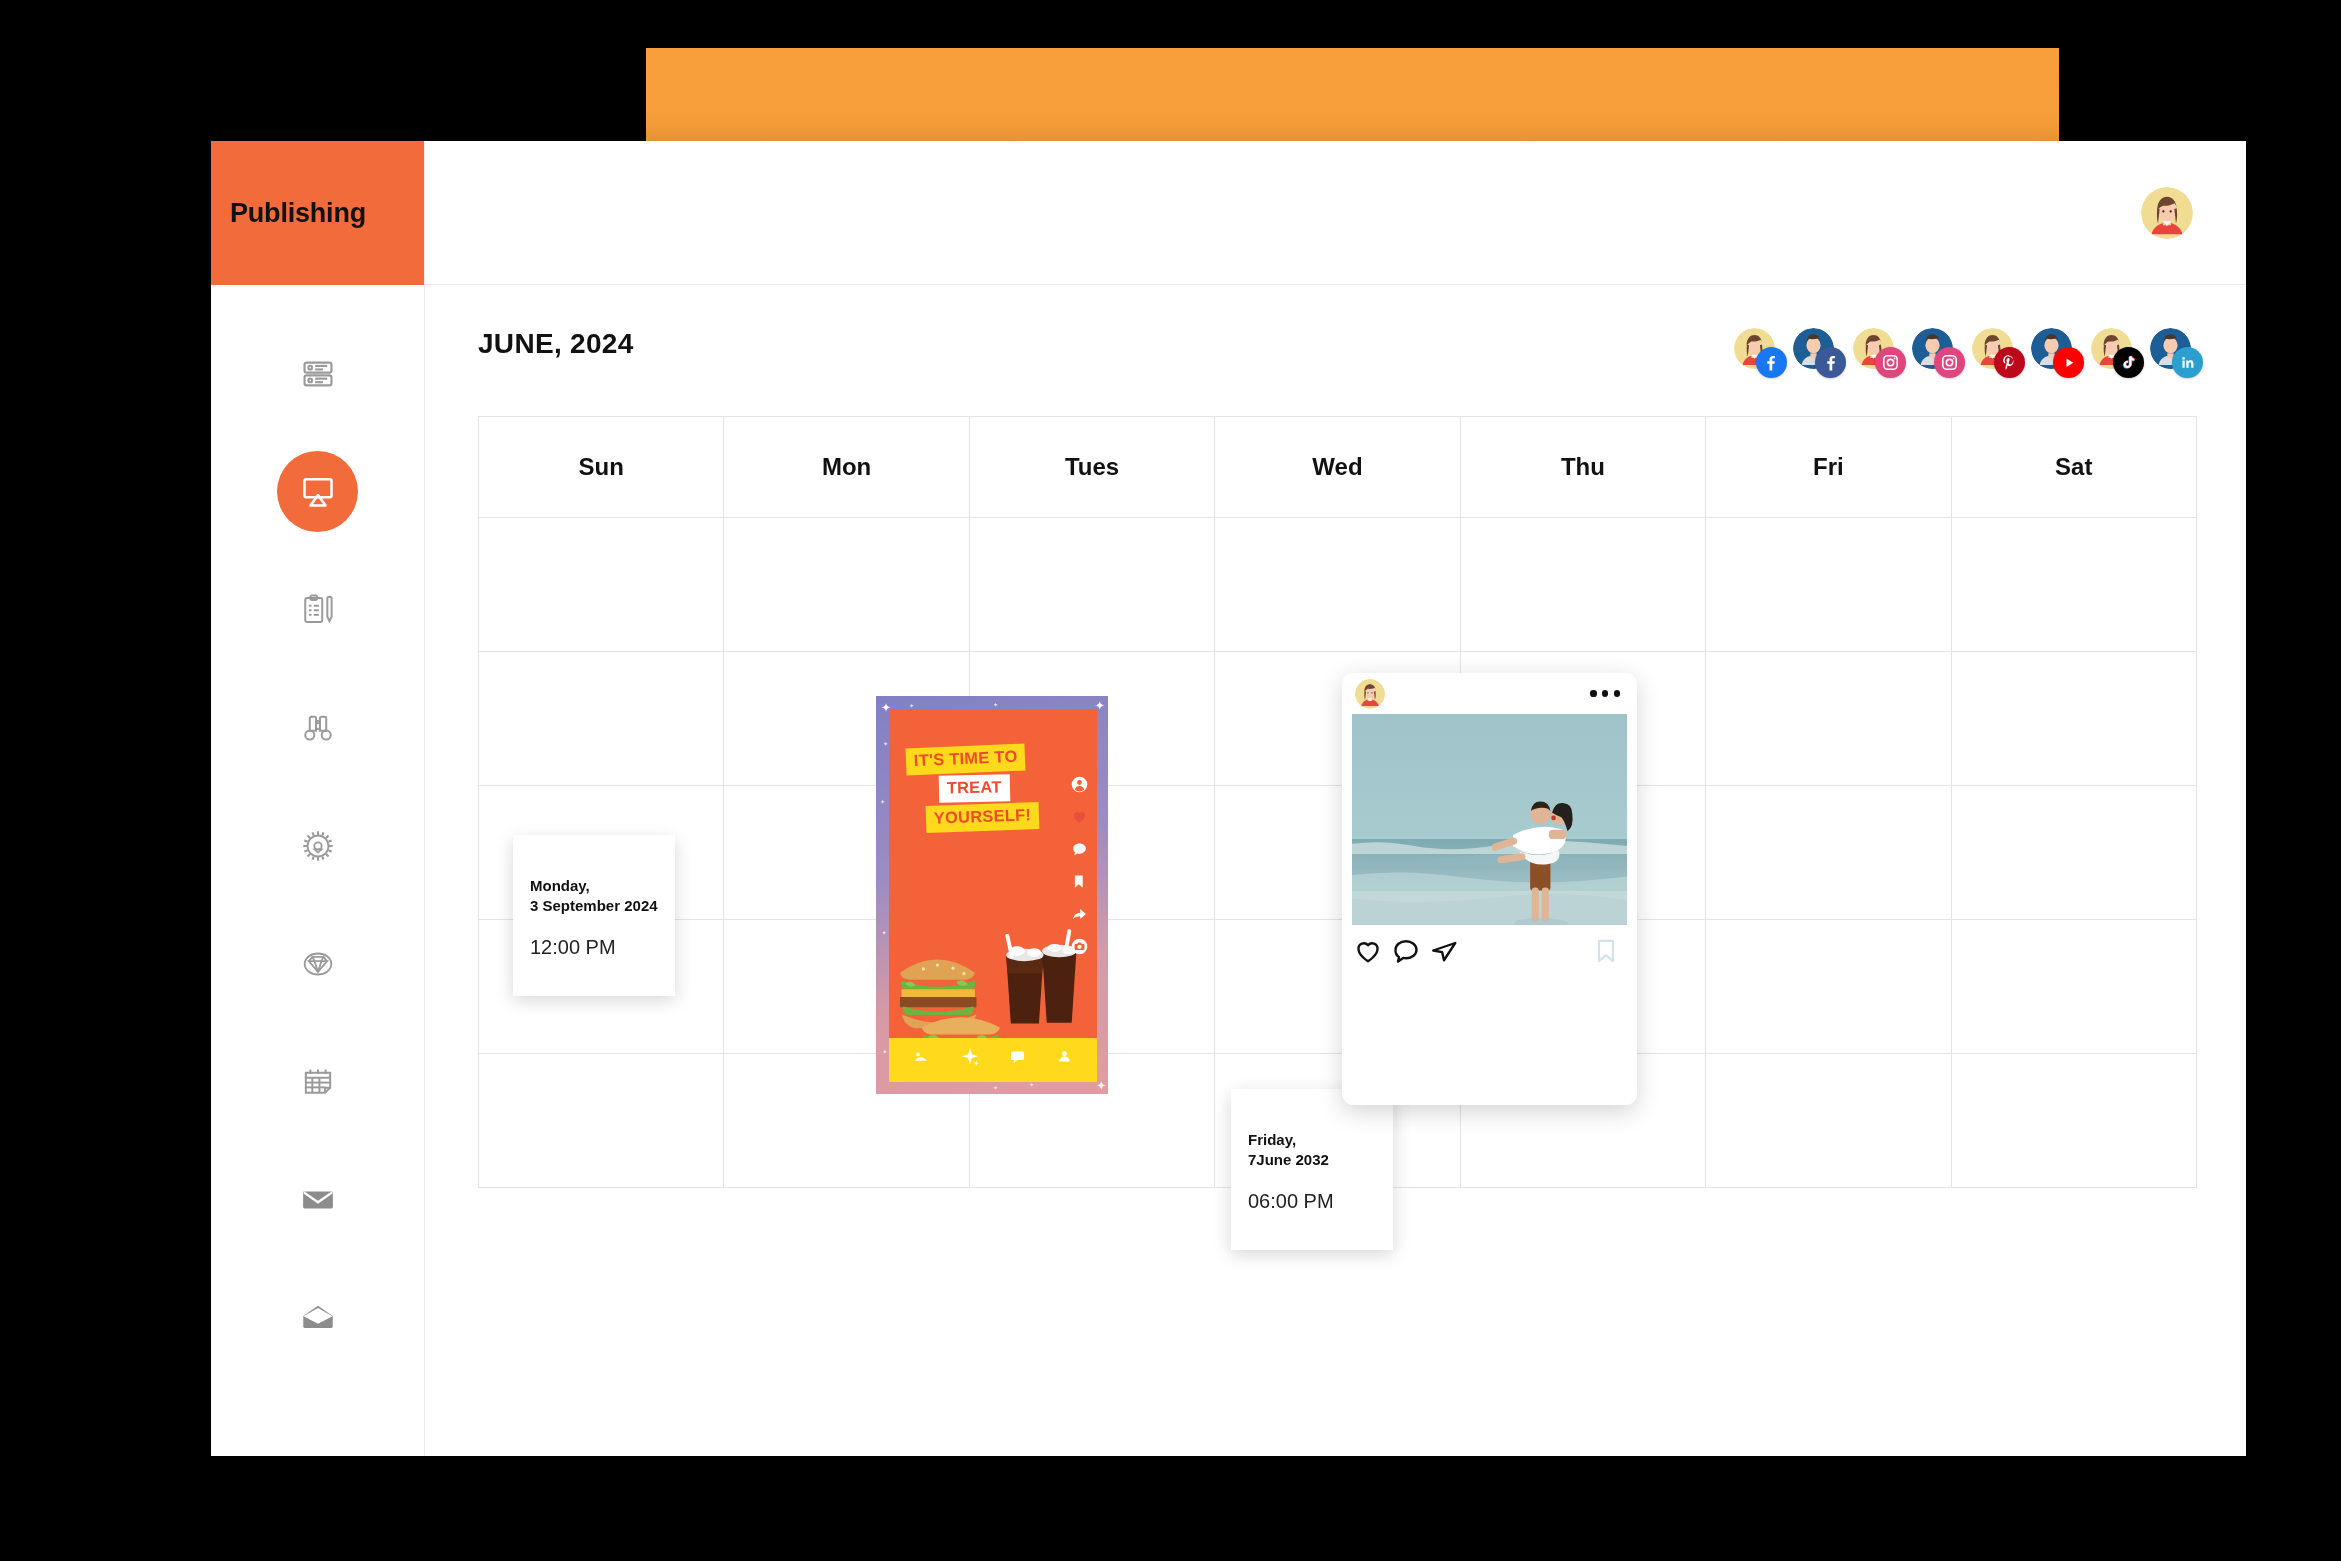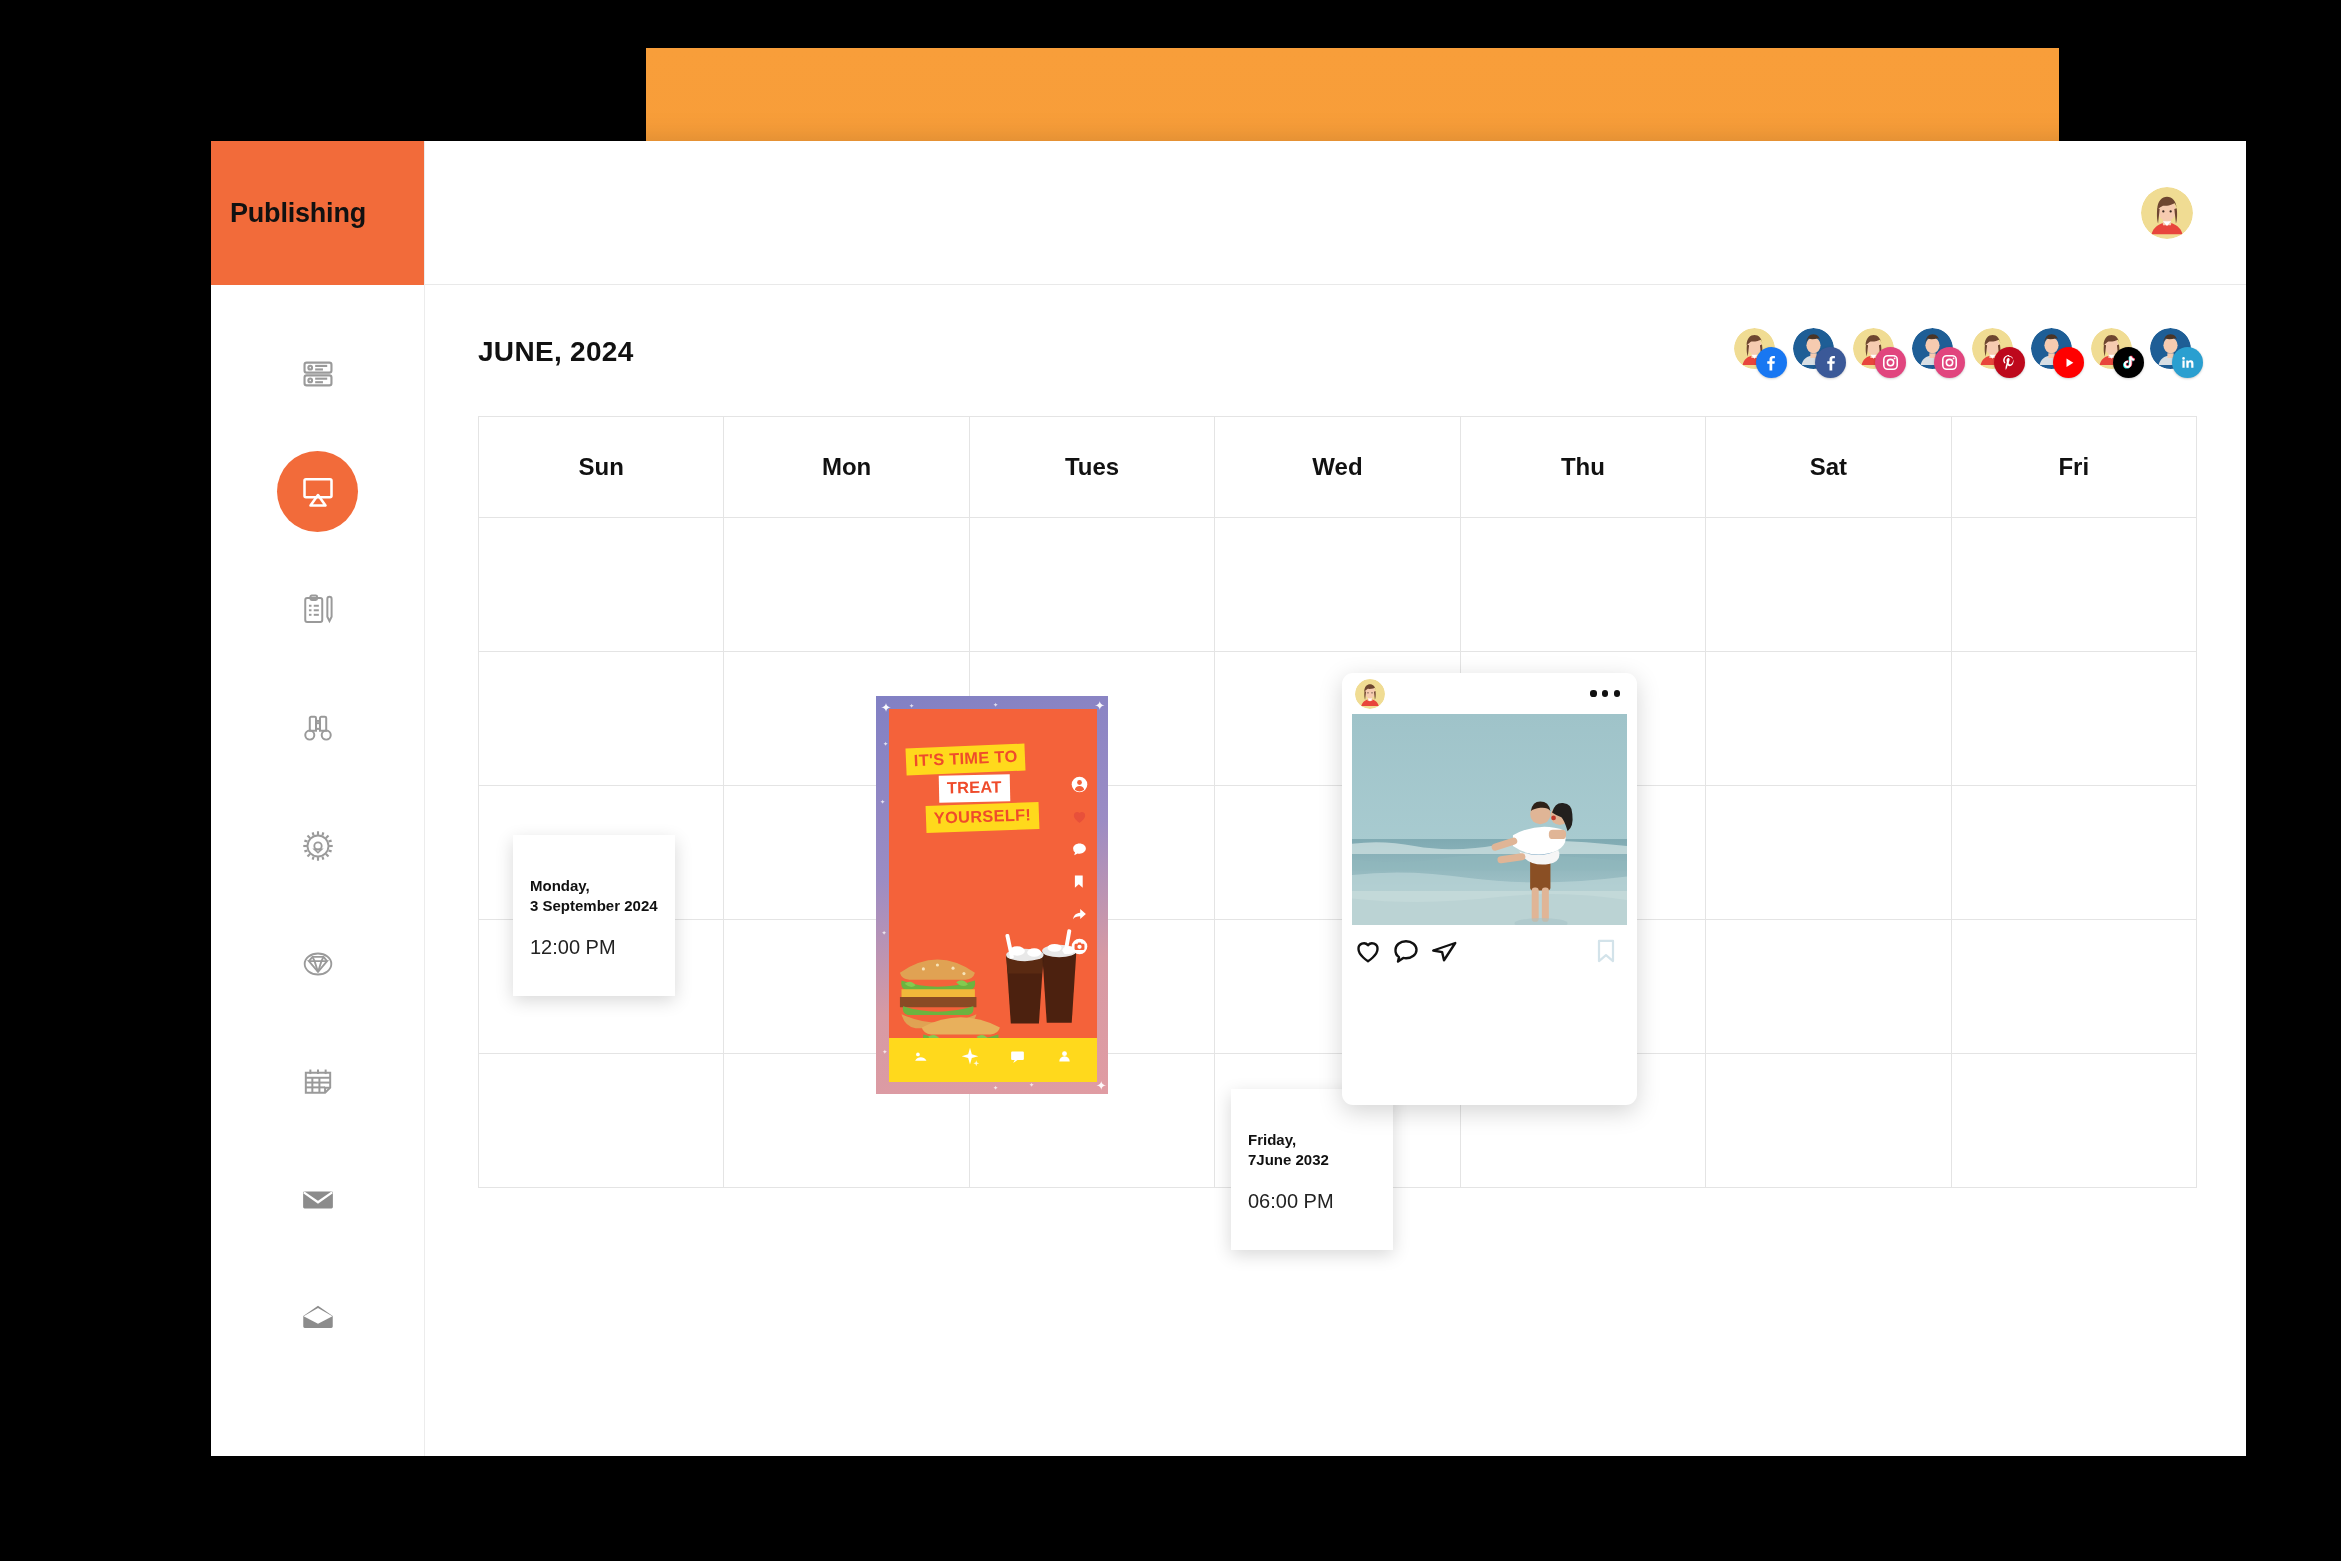--- a/index.html
+++ b/index.html
@@ -92,21 +92,21 @@
   }
 
   #content{
     flex:1;
     padding:43px 49px 0 53px;
     position:relative;
   }
 
   #calendar-header-row{
     display:flex;
-    align-items:center;
+    align-items:flex-start;
     justify-content:space-between;
     margin-bottom:41px;
   }
   #month-title{
     font-size:28px;
     font-weight:bold;
     color:#111;
     letter-spacing:0.3px;
   }
   #account-list{
@@ -592,22 +592,22 @@
         </div>
       </div>
 
       <div id="calendar-grid">
         <div class="cal-row">
           <div class="cal-cell cal-head-cell">Sun</div>
           <div class="cal-cell cal-head-cell">Mon</div>
           <div class="cal-cell cal-head-cell">Tues</div>
           <div class="cal-cell cal-head-cell">Wed</div>
           <div class="cal-cell cal-head-cell">Thu</div>
+          <div class="cal-cell cal-head-cell">Fri</div>
           <div class="cal-cell cal-head-cell">Sat</div>
-          <div class="cal-cell cal-head-cell">Fri</div>
         </div>
         <div class="cal-row">
           <div class="cal-cell cal-body-cell"></div>
           <div class="cal-cell cal-body-cell"></div>
           <div class="cal-cell cal-body-cell"></div>
           <div class="cal-cell cal-body-cell"></div>
           <div class="cal-cell cal-body-cell"></div>
           <div class="cal-cell cal-body-cell"></div>
           <div class="cal-cell cal-body-cell"></div>
         </div>

